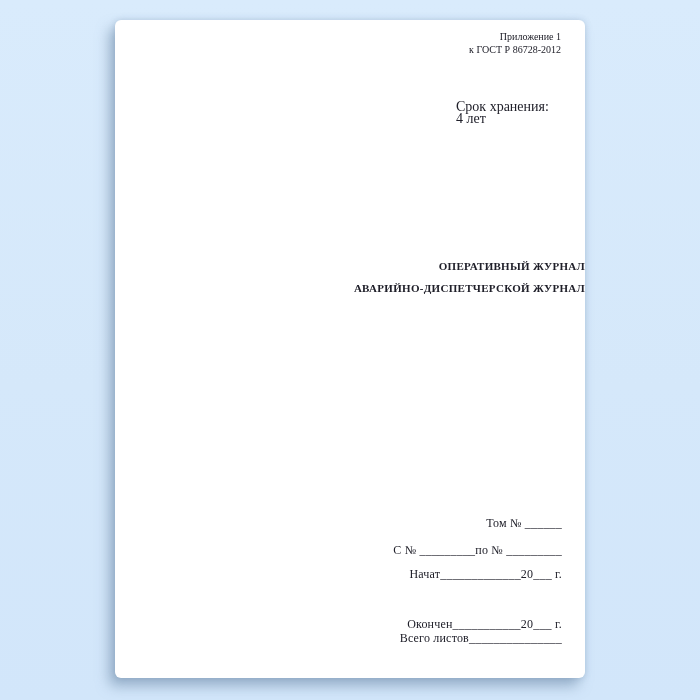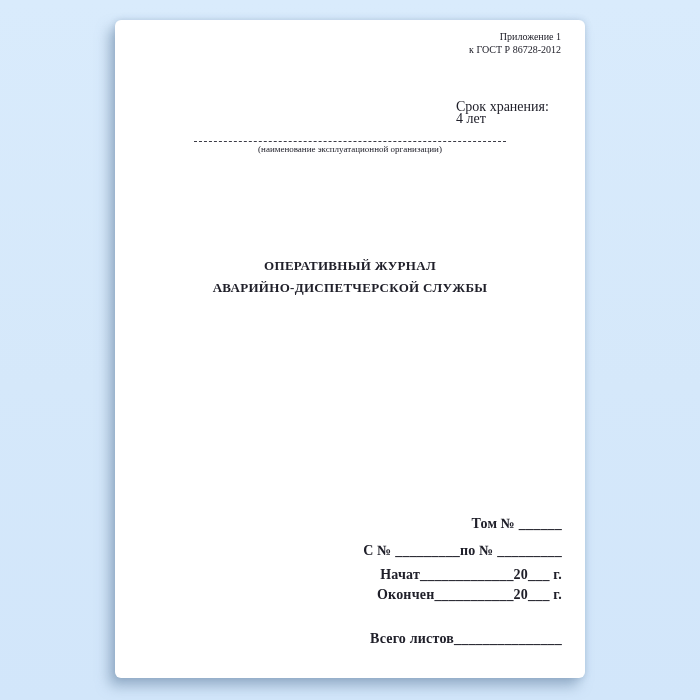--- a/index.html
+++ b/index.html
@@ -31,58 +31,54 @@
     font-size:14px;line-height:11.5px;text-align:left;margin-top:23px;
   }
   .org{position:absolute;top:109px;left:0;width:100%;text-align:center;}
   .org-line{
     width:312px;height:13px;margin:0 auto;
     border-bottom:1.2px dashed var(--line);
   }
   .org-caption{font-size:9px;margin-top:2px;color:var(--text);}
   .title{
     position:absolute;top:235px;left:0;width:100%;
-    text-align:center;font-weight:bold;font-size:13px;line-height:22px;
+    text-align:right;font-weight:bold;font-size:11px;line-height:22px;
     letter-spacing:0.3px;
   }
   .field{
     position:absolute;right:23px;
-    font-size:14px;font-weight:bold;white-space:pre;
+    font-size:12px;font-weight:normal;white-space:pre;
     letter-spacing:0.2px;
   }
   .f-tom{top:496px;}
   .f-spo{top:523px;text-align:right;}
   .f-nachat{top:547px;}
-  .f-okonchen{top:567px;}
+  .f-okonchen{top:597px;}
   .f-vsego{top:611px;}
 </style>
 </head>
 <body>
 
 <div class="stage">
   <div class="page">
 
     <div class="header-right">
       <div>Приложение 1</div>
       <div>к ГОСТ Р 86728-2012</div>
     </div>
 
     <div class="storage">
       <div>Срок хранения:</div>
       <div>4 лет</div>
     </div>
 
-    <div class="org">
-      <div class="org-line"></div>
-      <div class="org-caption">(наименование эксплуатационной организации)</div>
-    </div>
 
     <div class="title">
       <div>ОПЕРАТИВНЫЙ ЖУРНАЛ</div>
-      <div>АВАРИЙНО-ДИСПЕТЧЕРСКОЙ СЛУЖБЫ</div>
+      <div>АВАРИЙНО-ДИСПЕТЧЕРСКОЙ ЖУРНАЛ</div>
     </div>
 
     <div class="field f-tom">Том № ______</div>
     <div class="field f-spo">С № _________по № _________</div>
     <div class="field f-nachat">Начат_____________20___ г.</div>
     <div class="field f-okonchen">Окончен___________20___ г.</div>
     <div class="field f-vsego">Всего листов_______________</div>
 
   </div>
 </div>

